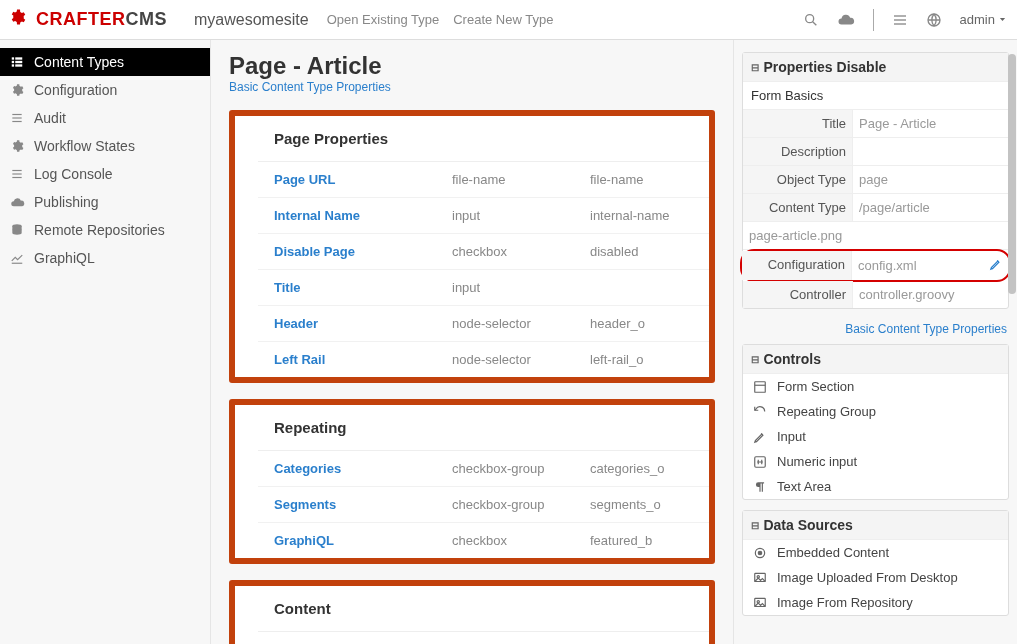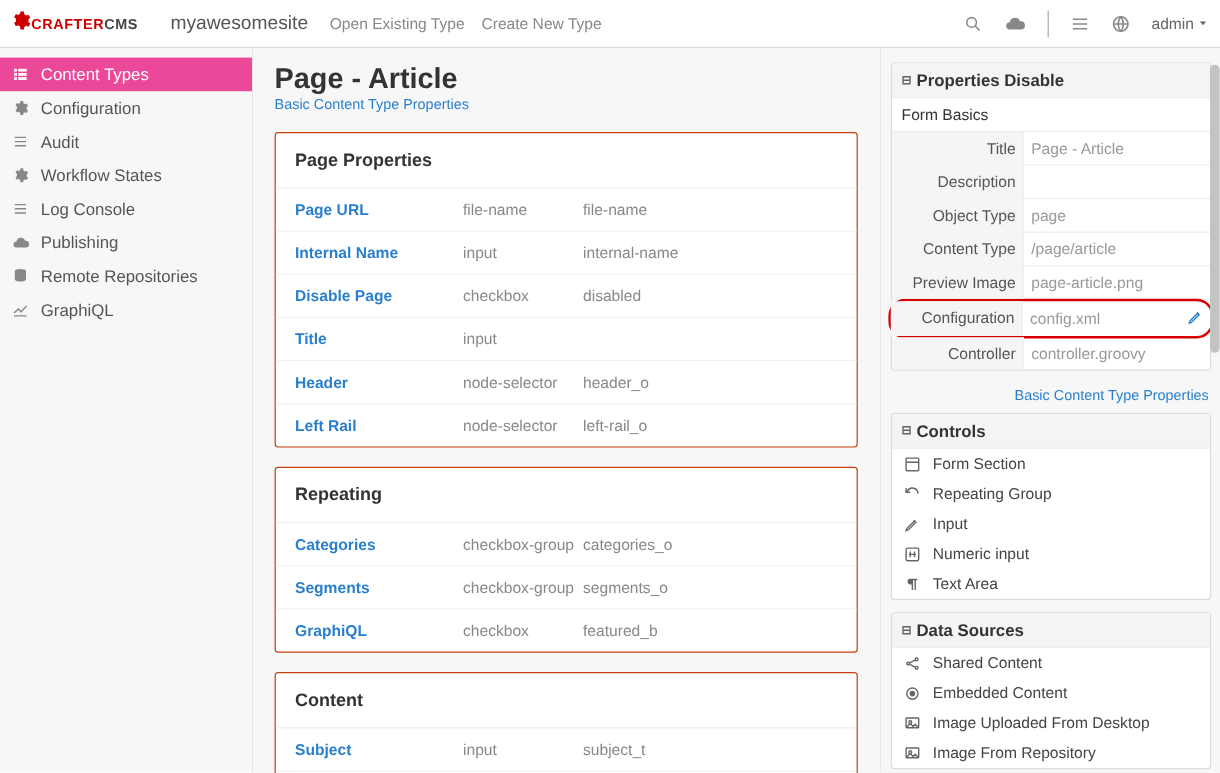--- a/index.html
+++ b/index.html
@@ -14,23 +14,23 @@
       display: flex;
       align-items: center;
       height: 40px;
       border-bottom: 1px solid #ddd;
       padding: 0 10px 0 8px;
     }
     .logo {
       display: flex;
       align-items: center;
       font-weight: bold;
-      font-size: 12px;
+      font-size: 18px;
       color: #c00;
-      gap: 0;
+      gap: 10px;
     }
     .logo .gear { color: #c00; font-size: 18px; }
     .logo-text { letter-spacing: 0.5px; }
     .logo-text .ms { color: #444; }
     .site-name {
       font-size: 16px;
       color: #555;
       margin-left: 27px;
       margin-right: 18px;
     }
@@ -63,21 +63,21 @@
     .sidebar-item {
       display: flex;
       align-items: center;
       padding: 6px 10px;
       cursor: pointer;
       color: #555;
       font-size: 14px;
       gap: 8px;
     }
     .sidebar-item.active {
-      background: #ec4899;
+      background: #000000;
       color: #fff;
     }
     .sidebar-item .sicon { width: 16px; text-align: center; display:inline-block; }
     .center {
       flex: 1;
       padding: 12px 18px 0 18px;
       overflow-y: auto;
       background: #f7f7f7;
     }
     .page-title {
@@ -86,35 +86,37 @@
       color: #333;
     }
     .page-subtitle {
       color: #2a7fcc;
       font-size: 12px;
       margin-top: 0;
       cursor: pointer;
     }
     .panel {
       background: #fff;
-      border: 1px solid #c2410c;
+      border: 6px solid #c2410c;
       border-radius: 3px;
       margin-top: 16px;
+      padding-left: 23px;
     }
     .panel-header {
       font-weight: 600;
       font-size: 15px;
       padding: 14px 16px;
       border-bottom: 1px solid #eee;
     }
     .panel-row {
       display: flex;
       padding: 10px 16px;
       border-bottom: 1px solid #f1f1f1;
       align-items: flex-end;
+      gap: 38px;
     }
     .panel-row:last-child { border-bottom: none; }
     .pr-label { flex: 0 0 140px; color: #2a7fcc; font-weight: 600; font-size: 13px; cursor: pointer; }
     .pr-type { flex: 0 0 100px; color: #888; font-size: 13px; }
     .pr-var { flex: 1; color: #888; font-size: 13px; }
     .rightcol {
       width: 284px;
       padding: 12px 8px 12px 8px;
       background: #f7f7f7;
       border-left: 1px solid #e5e5e5;
@@ -429,21 +431,20 @@
               <span>page</span>
             </div>
           </div>
           <div class="prop-row">
             <div class="prop-label">Content Type</div>
             <div class="prop-value">
               <span>/page/article</span>
             </div>
           </div>
           <div class="prop-row">
-            <div class="prop-label">Preview Image</div>
             <div class="prop-value">
               <span>page-article.png</span>
             </div>
           </div>
           <div class="prop-row circled">
             <div class="prop-label">Configuration</div>
             <div class="prop-value">
               <span>config.xml</span>
               <span class="pencil"><svg width="14" height="14" viewBox="0 0 24 24" fill="none" stroke="#2a7fcc" stroke-width="2">
                   <path d="M3 21l3-1 11-11-2-2L4 18l-1 3z"></path>
@@ -516,32 +517,20 @@
 
     <div class="rpanel">
       <div class="rpanel-header">
         <span class="toggle-icon">⊟</span>
         <span>Data Sources</span>
       </div>
       <div id="ds-list" class="ds-cut">
           <div class="ds-item">
             <span class="cicon">
               <svg width="14" height="14" viewBox="0 0 24 24" fill="none" stroke="#666" stroke-width="2">
-                <circle cx="6" cy="12" r="2"></circle>
-                <circle cx="18" cy="6" r="2"></circle>
-                <circle cx="18" cy="18" r="2"></circle>
-                <line x1="8" y1="11" x2="16" y2="7"></line>
-                <line x1="8" y1="13" x2="16" y2="17"></line>
-              </svg>
-            </span>
-            <span>Shared Content</span>
-          </div>
-          <div class="ds-item">
-            <span class="cicon">
-              <svg width="14" height="14" viewBox="0 0 24 24" fill="none" stroke="#666" stroke-width="2">
                 <circle cx="12" cy="12" r="8"></circle>
                 <circle cx="12" cy="12" r="3" fill="#666"></circle>
               </svg>
             </span>
             <span>Embedded Content</span>
           </div>
           <div class="ds-item">
             <span class="cicon">
               <svg width="14" height="14" viewBox="0 0 24 24" fill="none" stroke="#666" stroke-width="2">
                 <rect x="3" y="4" width="18" height="14" rx="1"></rect>

